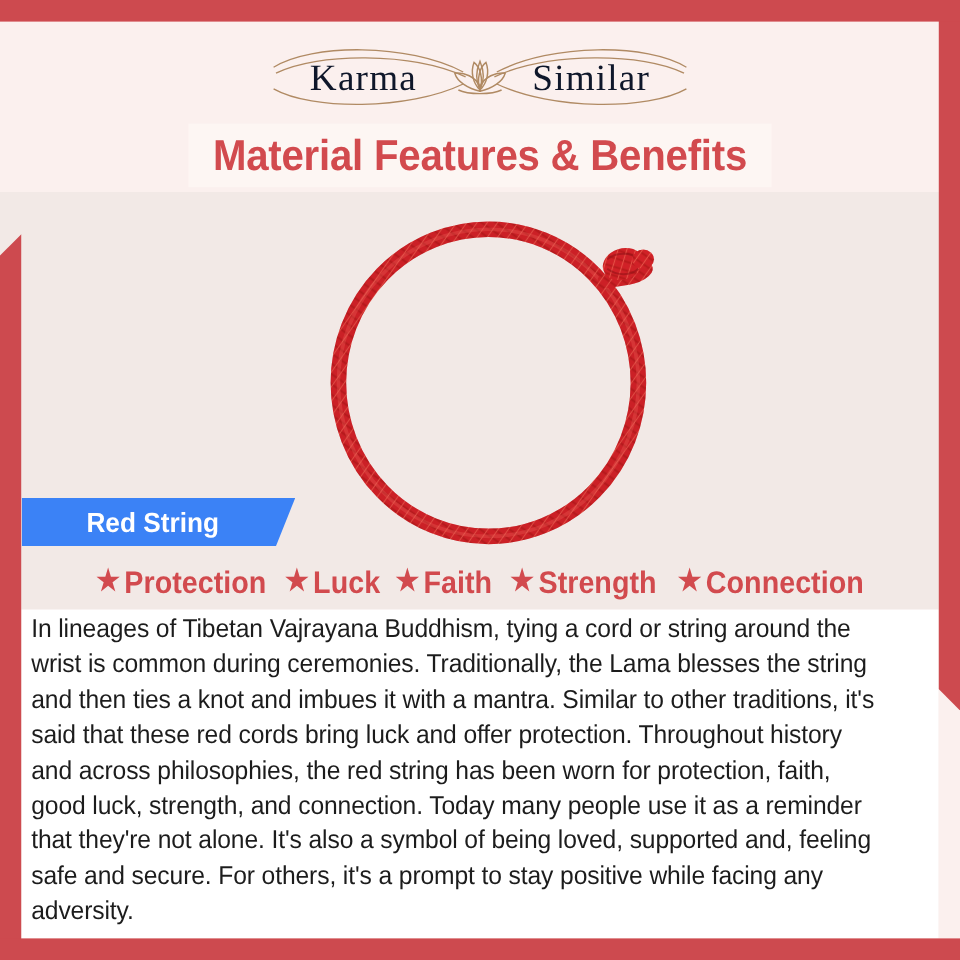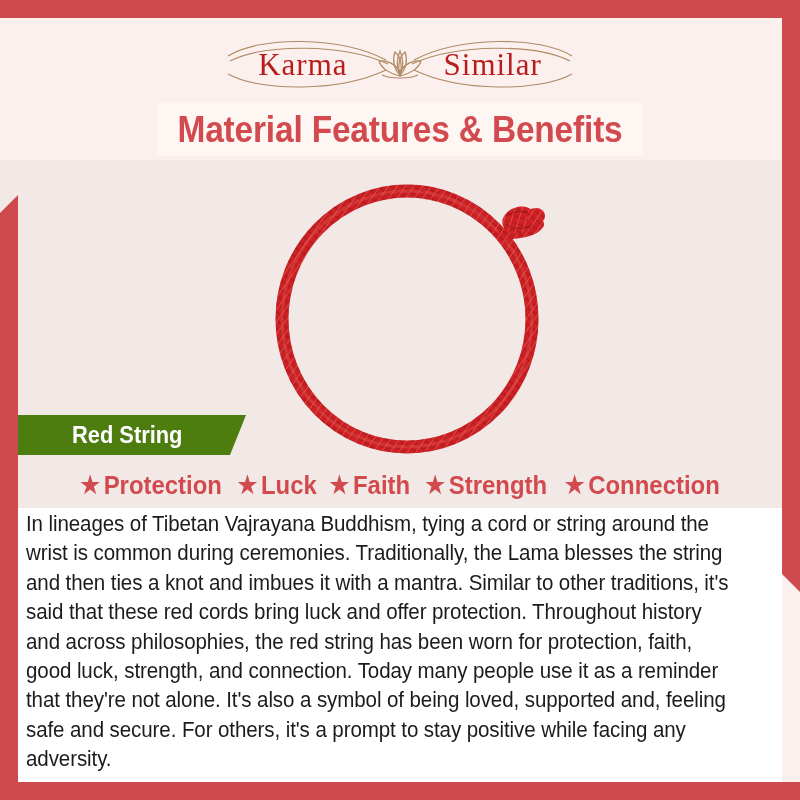--- a/index.html
+++ b/index.html
@@ -55,21 +55,21 @@
     position:absolute;left:0;top:34px;width:800px;height:62px;
     z-index:3;display:flex;align-items:center;justify-content:center;
     pointer-events:none;
   }
   .logo-inner{position:relative;width:360px;height:62px;}
   .logo-text{
     position:absolute;left:0;top:0;width:360px;height:62px;
     display:flex;align-items:center;justify-content:center;
     gap:96px;
     font-family:"Liberation Serif", serif;
-    font-size:31px;letter-spacing:1px;color:#b91c1c;
+    font-size:31px;letter-spacing:1px;color:#0f172a;
   }
   .logo-swirl{position:absolute;left:0;top:0;}
 
   
   .title{
     position:absolute;left:157px;top:103px;width:486px;height:53px;
     z-index:4;
     display:flex;align-items:center;justify-content:center;
     color:#d24a4e;
     font-family:"Liberation Sans", sans-serif;
@@ -83,21 +83,21 @@
 
   
   .product{
     position:absolute;left:266px;top:172px;width:300px;height:296px;
     z-index:2;
   }
 
   
   .banner{
     position:absolute;left:18px;top:415px;width:228px;height:40px;
-    background:#4d7c0f;z-index:4;
+    background:#3b82f6;z-index:4;
     clip-path:polygon(0 0,100% 0,calc(100% - 16px) 100%,0 100%);
     display:flex;align-items:center;
   }
   .banner-label{
     margin-left:54px;
     color:#ffffff;
     font-size:23px;font-weight:bold;
     font-family:"Liberation Sans", sans-serif;
     transform:scaleX(0.95);transform-origin:left center;
     white-space:nowrap;

